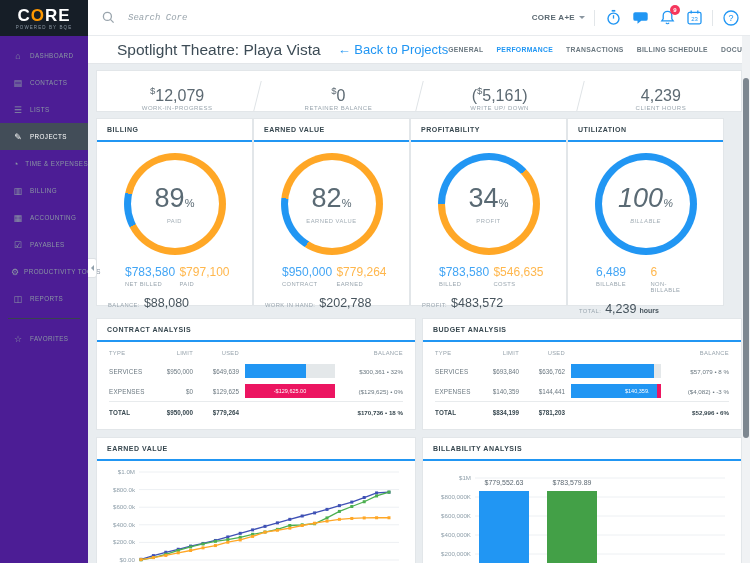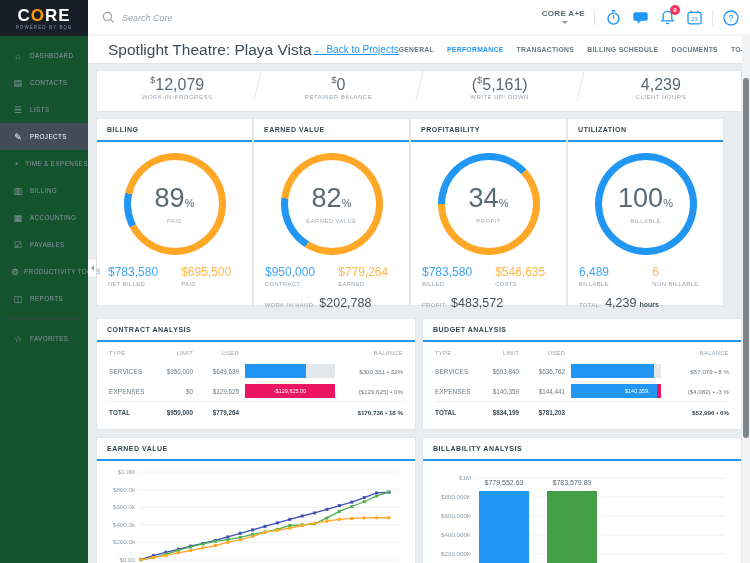--- a/index.html
+++ b/index.html
@@ -1,75 +1,75 @@
 <!DOCTYPE html>
 <html><head>
 <meta charset="utf-8">
 <style>
   * { margin:0; padding:0; box-sizing:border-box; }
   html,body { width:750px; height:563px; overflow:hidden; font-family:"Liberation Sans",sans-serif; background:#fff; }
   .app { position:relative; width:750px; height:563px; overflow:hidden; }
 
   
-  .sidebar { position:absolute; left:0; top:0; bottom:0; width:88px; background:#14532d; z-index:5; }
+  .sidebar { position:absolute; left:0; top:0; bottom:0; width:88px; background:#4c1d95; z-index:5; }
   .logo-block { height:36px; background:#161e27; display:flex; flex-direction:column; align-items:center; justify-content:center; }
   .logo-text { font-size:17px; font-weight:800; color:#fff; letter-spacing:1px; line-height:17px; }
   .logo-text .o { color:#FF9800; }
   .logo-tag { font-size:4.5px; color:#8b97a3; letter-spacing:1.1px; margin-top:1px; }
   .nav { padding-top:6px; }
   .nav-item { height:27px; display:flex; align-items:center; padding-left:11px; cursor:pointer; color:#8a96a3; }
   .nav-item .nav-ic { width:14px; font-size:9px; margin-right:5px; text-align:center; }
   .nav-item .nav-lb { font-size:6.3px; letter-spacing:0.4px; white-space:nowrap; }
   .nav-item.active { background:#424d58; color:#ffffff; }
   .nav-div { height:1px; background:#39434e; margin:6px 8px; }
   .collapse-tab { position:absolute; right:-9px; top:258px; width:9px; height:20px; background:#fff; border:1px solid #dde1e4; border-left:none; border-radius:0 3px 3px 0; display:flex; align-items:center; justify-content:center; }
   .collapse-tab .cleft { width:0; height:0; border:3px solid transparent; border-right-color:#90a0ab; margin-left:-3px; }
 
   
   .topbar { position:absolute; left:88px; right:0; top:0; height:36px; background:#fff; border-bottom:1px solid #e8ebee; display:flex; align-items:center; padding:0 10px 0 14px; z-index:4; }
   .search-wrap { display:flex; align-items:center; flex:1; }
-  .search-input { border:none; outline:none; font-style:italic; font-size:9px; color:#6b7880; margin-left:7px; width:180px; font-family:Liberation Sans, sans-serif; }
+  .search-input { border:none; outline:none; font-style:italic; font-size:9px; color:#6b7880; margin-left:13px; width:180px; font-family:Liberation Mono, monospace; }
   .search-input::placeholder { color:#9aa5ad; }
   .topbar-right { display:flex; align-items:center; gap:9px; }
-  .company { font-size:8px; font-weight:700; color:#5c6972; letter-spacing:0.3px; display:flex; align-items:center; cursor:pointer;flex-direction:column; }
+  .company { font-size:8px; font-weight:700; color:#5c6972; letter-spacing:0.3px; display:flex; align-items:center; cursor:pointer; }
   .caret-gray { width:0;height:0;border:3px solid transparent;border-top-color:#8a96a0;margin-left:4px;margin-top:3px; }
   .tb-div { width:1px; height:16px; background:#e2e6e9; }
   .tb-icon { position:relative; width:18px; height:18px; display:flex; align-items:center; justify-content:center; cursor:pointer; }
   .badge { position:absolute; top:-4px; right:-4px; min-width:10px; height:10px; border-radius:5px; background:#F5365C; color:#fff; font-size:6px; line-height:10px; text-align:center; padding:0 1px; font-weight:700; }
 
   
-  .titlebar { position:absolute; left:88px; right:0; top:36px; height:28px; background:#fff; border-bottom:1px solid #e3e6e9; display:flex; align-items:center; padding:0 10px 0 20px; z-index:4; }
+  .titlebar { position:absolute; left:88px; right:0; top:36px; height:28px; background:#fff; border-bottom:1px solid #e3e6e9; display:flex; align-items:center; padding:0 10px 0 29px; z-index:4; }
   .page-title { font-size:15.5px; color:#3d4c56; font-weight:400; white-space:nowrap; }
-  .back-link { font-size:10px; color:#2196F3; margin-left:2px; cursor:pointer; white-space:nowrap;text-decoration:underline; }
+  .back-link { font-size:13px; color:#2196F3; margin-left:17px; cursor:pointer; white-space:nowrap; }
   .tabs { margin-left:auto; display:flex; align-items:center; gap:13px; }
   .tab { font-size:6.8px; font-weight:700; color:#6b7880; letter-spacing:0.3px; cursor:pointer; white-space:nowrap; }
   .tab.active { color:#2196F3; }
 
   
   .content { position:absolute; left:88px; right:0; top:64px; bottom:0; background:#e9edf0; overflow:hidden; padding:6px 8px; }
   .card { background:#fff; border:1px solid #e2e6e9; }
   .card-head { height:23px; line-height:22px; padding-left:10px; font-size:7px; font-weight:700; color:#37474f; letter-spacing:0.5px; border-bottom:2px solid #2196F3; }
 
   
-  .kpi-strip { height:42px; display:flex; align-items:flex-start; margin-bottom:6px; }
+  .kpi-strip { height:42px; display:flex; align-items:flex-end; margin-bottom:6px; }
   .kpi { flex:1; text-align:center; }
   .kpi-val { font-size:16px; font-weight:300; color:#5c6972; line-height:17px; }
   .kpi-cur { font-size:9.5px; vertical-align:7px; }
   .kpi-label { font-size:6px; color:#9aa6af; letter-spacing:0.5px; margin-top:1px; }
   .kpi-divider { width:1px; height:30px; background:#dfe3e6; transform:skewX(-14deg); }
 
   
   .donut-row { display:flex; gap:0; margin-bottom:12px; }
   .donut-card { width:157px; height:188px; }
   .donut { width:102px; height:102px; border-radius:50%; margin:11px auto 0; position:relative; }
   .hole { position:absolute; left:7px; top:7px; width:88px; height:88px; border-radius:50%; background:#fff; display:flex; flex-direction:column; align-items:center; justify-content:center; }
   .pct { font-size:27px; font-weight:300; color:#5a6a74; line-height:26px; }
   .pctsign { font-size:11px; }
   .pct-label { font-size:5.8px; color:#a3aeb6; letter-spacing:0.5px; margin-top:2px; }
-  .vals { display:flex; padding:0 11px; margin-top:10px; }
+  .vals { display:flex; padding:0 28px; margin-top:10px; }
   .val-col { width:55%; }
   .val-col.rightcol { width:45%; }
   .val { font-size:12px; }
   .val.blue { color:#42A5F5; }
   .val.orange { color:#FFB74D; }
   .val-label { font-size:5.8px; color:#9aa6af; letter-spacing:0.4px; margin-top:2px; }
   .bottom-line { padding:0 11px; margin-top:9px; display:flex; align-items:baseline; }
   .b-label { font-size:5.8px; color:#9aa6af; letter-spacing:0.4px; margin-right:4px; }
   .b-val { font-size:12.5px; color:#47545d; }
   .b-suf { font-size:7px; font-weight:700; color:#47545d; margin-left:3px; }
@@ -264,24 +264,29 @@
             <div class="pct"><span>89</span><span class="pctsign">%</span></div>
             <div class="pct-label">PAID</div>
           </div>
         </div>
         <div class="vals">
           <div class="val-col">
               <div class="val blue">$783,580</div>
               <div class="val-label">NET BILLED</div>
             </div>
           <div class="val-col rightcol">
-              <div class="val orange">$695,500</div>
+              <div class="val orange">$797,100</div>
               <div class="val-label">PAID</div>
             </div>
         </div>
+        <div class="bottom-line">
+            <span class="b-label">BALANCE:</span>
+            <span class="b-val">$88,080</span>
+            <span class="b-suf"></span>
+          </div>
       </div>
 
       <div class="card donut-card">
         <div class="card-head">EARNED VALUE</div>
         <div class="donut" style="background: conic-gradient(from 212deg, rgb(33, 150, 243) 0deg, rgb(33, 150, 243) 18%, rgb(255, 167, 38) 18%, rgb(255, 167, 38) 100%);">
           <div class="hole">
             <div class="pct"><span>82</span><span class="pctsign">%</span></div>
             <div class="pct-label">EARNED VALUE</div>
           </div>
         </div>
@@ -322,21 +327,21 @@
         </div>
         <div class="bottom-line">
             <span class="b-label">PROFIT:</span>
             <span class="b-val">$483,572</span>
             <span class="b-suf"></span>
           </div>
       </div>
 
       <div class="card donut-card">
         <div class="card-head">UTILIZATION</div>
-        <div class="donut" style="background: rgb(33, 150, 243);">
+        <div class="donut" style="background: rgb(33, 150, 243); font-style: italic;">
           <div class="hole">
             <div class="pct"><span>100</span><span class="pctsign">%</span></div>
             <div class="pct-label">BILLABLE</div>
           </div>
         </div>
         <div class="vals">
           <div class="val-col">
               <div class="val blue">6,489</div>
               <div class="val-label">BILLABLE</div>
             </div>

